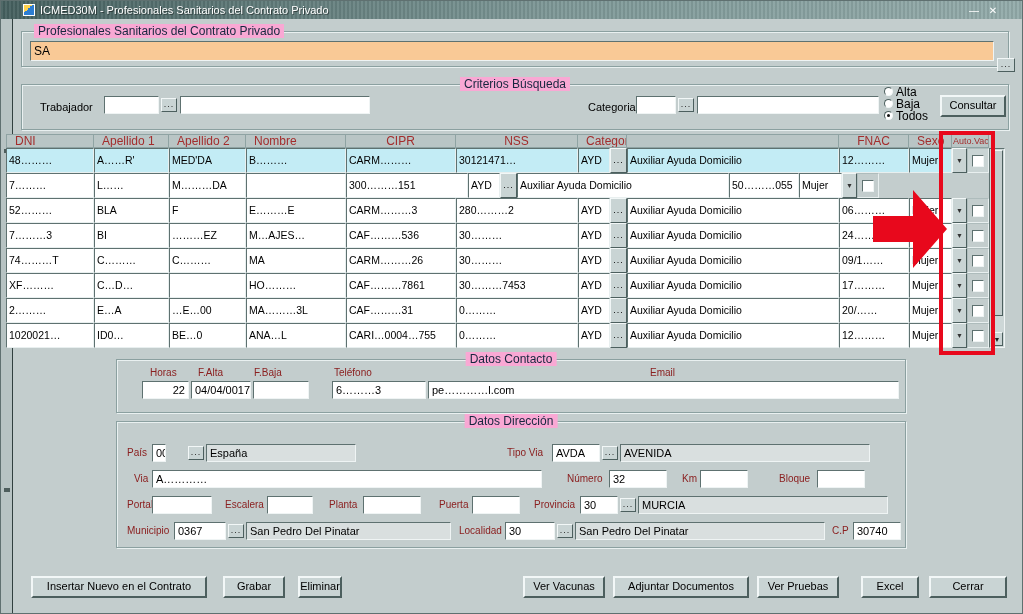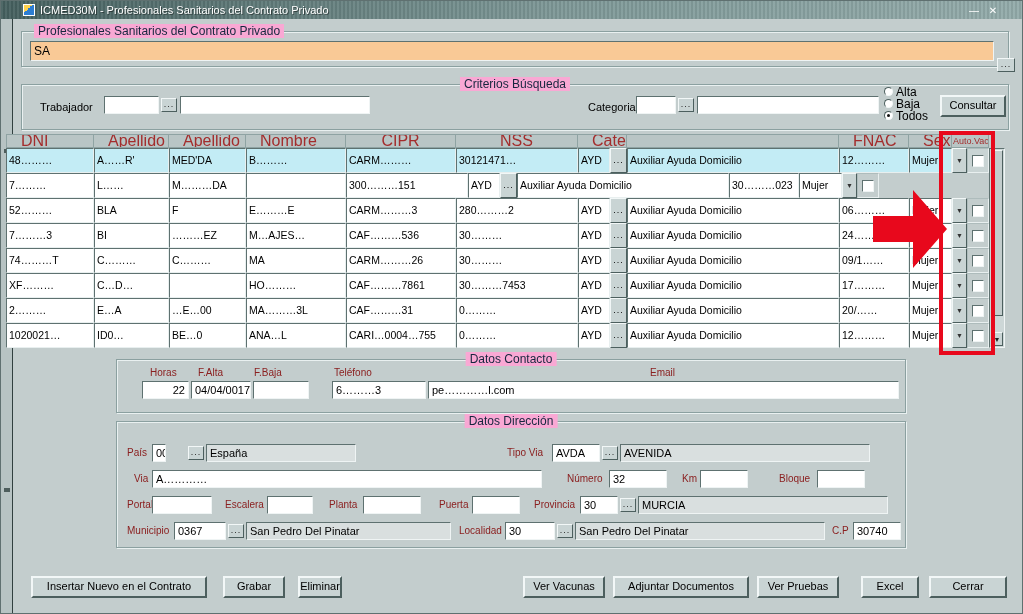--- a/index.html
+++ b/index.html
@@ -39,22 +39,22 @@
   .rlab{position:absolute;color:#8b2020;font-size:10px;white-space:nowrap}
   
   .radio-row{position:absolute;display:flex;align-items:center;gap:3px;height:11px}
   .radio{width:9px;height:9px;border-radius:50%;background:#fff;border:1px solid;
     border-color:#4c5f5e #f2f7f7 #f2f7f7 #4c5f5e;flex:0 0 auto}
   .radio.on::after{content:"";display:block;width:3px;height:3px;margin:2px;border-radius:50%;background:#111}
   .rlbl{font-size:12px}
   
   .grid{position:absolute}
   .ghead{display:flex}
-  .h{height:14px;line-height:12px;font-size:16px;color:#a32d2d;background:#b9c5c5;border:1px solid #8fa3a3;
-    border-left:none;padding:0 14px;overflow:hidden;white-space:nowrap}
+  .h{height:14px;line-height:12px;font-size:12px;color:#a32d2d;background:#b9c5c5;border:1px solid #8fa3a3;
+    border-left:none;padding:0 8px;overflow:hidden;white-space:nowrap}
   .ghead .h:first-child{border-left:1px solid #8fa3a3}
   .h.center{text-align:center}
   .hav{display:flex;justify-content:space-between;font-size:9px;padding:0 1px}
   .grow{display:flex}
   .cell{height:25px;line-height:22px;font-size:10.5px;background:#fff;border:1px solid;
     border-color:#5e7170 #e8efef #e8efef #5e7170;padding:0 2px;overflow:hidden;white-space:nowrap}
   .grow.sel .cell{background:#c3ecf5}
   .c-dni{width:88px}.c-ap1{width:75px}.c-ap2{width:77px}.c-nom{width:100px}.c-cipr{width:110px}
   .c-nss{width:122px}.c-cat{width:32px}.c-lov{width:17px}.c-desc{width:212px}.c-fnac{width:70px}
   .c-sexo{width:43px}.c-drop{width:15px}.c-vac{width:22px}
@@ -160,21 +160,21 @@
 
   <div class="grow">
     <div class="cell c-dni">7………</div>
     <div class="cell c-ap1">L……</div>
     <div class="cell c-ap2">M………DA</div>
     <div class="cell c-nom"></div>
     <div class="cell c-nss">300………151</div>
     <div class="cell c-cat">AYD</div>
     <div class="cell c-lov">...</div>
     <div class="cell c-desc">Auxiliar Ayuda Domicilio</div>
-    <div class="cell c-fnac">30………023</div>
+    <div class="cell c-fnac">50………055</div>
     <div class="cell c-sexo">Mujer</div>
     <div class="cell c-drop">▼</div>
     <div class="cell c-vac">
       <span class="chk"></span>
     </div>
   </div>
 
   <div class="grow">
     <div class="cell c-dni">52………</div>
     <div class="cell c-ap1">BLA</div>

